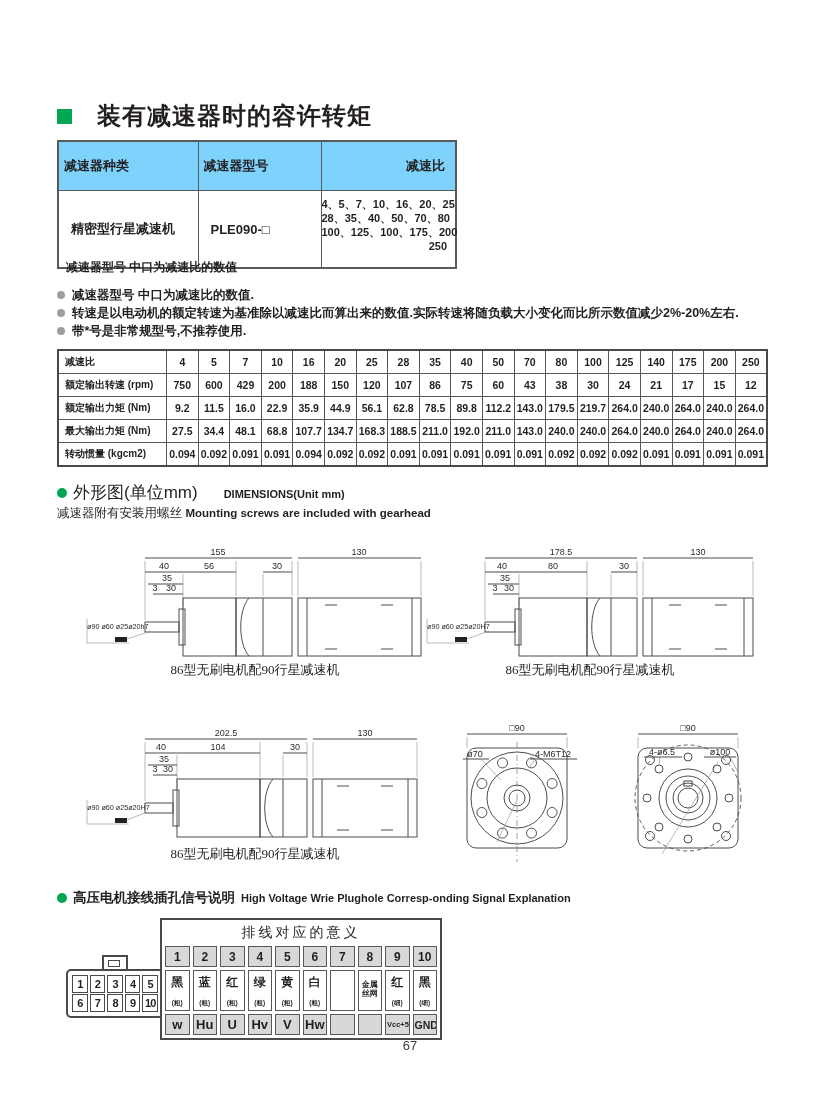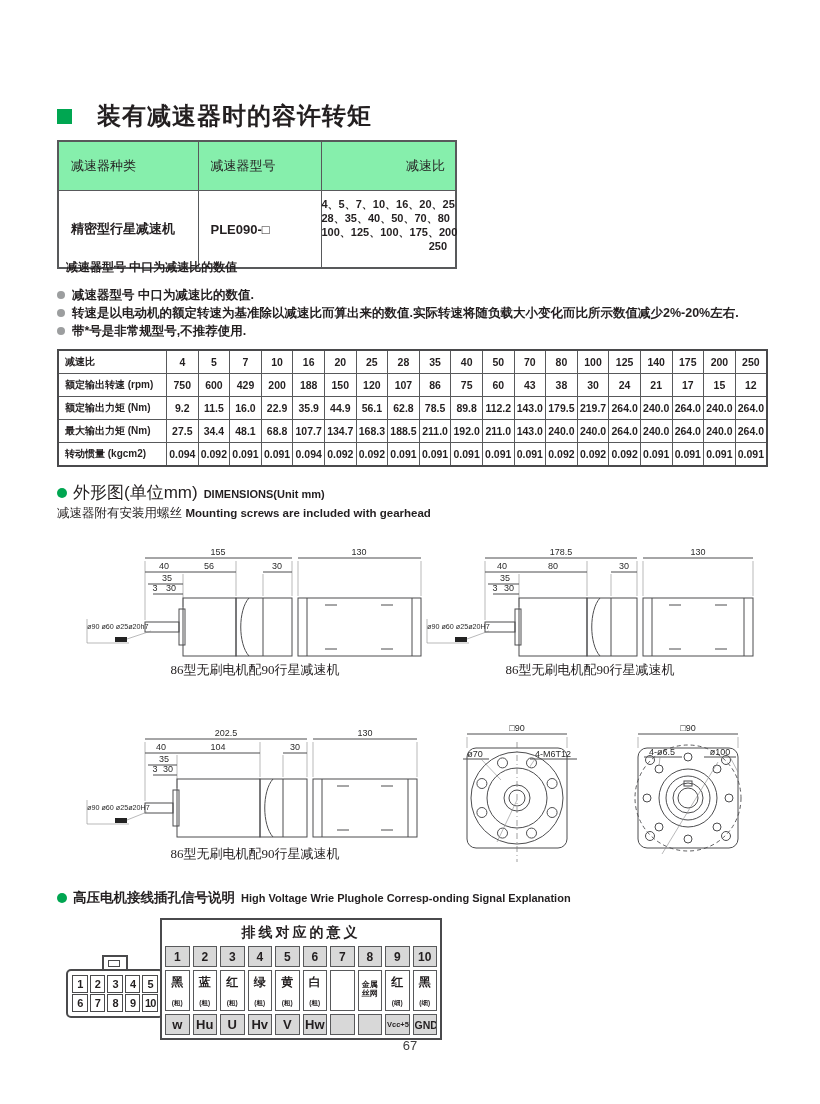--- a/index.html
+++ b/index.html
@@ -10,21 +10,21 @@
   .title-block{position:absolute;left:57px;top:84px;}
   .title-row{display:flex;align-items:center;gap:9px;}
   .green-sq{width:15px;height:15px;background:#00a651;}
   .title-zh{font-size:24px;font-weight:bold;letter-spacing:1px;margin:16px;}
   .title-en{margin:2px 0 0 24px;font-size:15px;font-weight:bold;letter-spacing:.2px;text-decoration:underline;}
 
   
   .gear-table{position:absolute;left:57px;top:140px;width:398px;border-collapse:collapse;
               border:2px solid #58595b;table-layout:fixed;}
   .gear-table th,.gear-table td{border:1px solid #58595b;}
-  .gear-table th{background:#86efac;height:46px;font-size:13px;font-weight:normal;text-align:left;padding-left:12px;}
+  .gear-table th{background:#7dd3fc;height:46px;font-size:13px;font-weight:bold;text-align:left;padding-left:5px;}
   .gear-table th.ratio-h{text-align:right;padding-right:10px;}
   .gear-table td{height:70px;vertical-align:middle;font-size:13px;font-weight:bold;padding-left:12px;}
   .gear-table td.ratio-c{vertical-align:top;padding:6px 8px 0 0;}
   .ratio-lines div{font-size:11px;font-weight:bold;text-align:right;line-height:14px;white-space:nowrap;}
 
   .table-note{position:absolute;left:66px;top:259px;font-size:12px;font-weight:bold;}
 
   
   .notes{position:absolute;left:57px;top:286px;}
   .note-line{display:flex;align-items:center;font-size:12.5px;font-weight:bold;line-height:18px;}
@@ -35,21 +35,21 @@
               border:2px solid #4a4a4c;table-layout:fixed;}
   .spec-table th,.spec-table td{border:1px solid #58595b;height:22px;font-size:10.5px;text-align:center;
               padding:0;white-space:nowrap;overflow:hidden;}
   .spec-table th{width:101px;text-align:left;padding-left:6px;font-weight:600;font-size:10px;}
   .spec-table td{font-weight:bold;}
 
   
   .dim-header{position:absolute;left:57px;top:481px;display:flex;align-items:baseline;gap:6px;}
   .green-dot{width:10px;height:10px;border-radius:50%;background:#00a651;align-self:center;flex:none;}
   .dim-zh{font-size:17px;font-weight:normal;}
-  .dim-en{font-size:11px;font-weight:bold;}
+  .dim-en{font-size:11px;font-weight:bold;margin-left:20px;}
   .dim-sub{position:absolute;left:57px;top:505px;font-size:12.5px;}
   .dim-sub b{font-size:11.5px;}
 
   .drawing{position:absolute;}
   svg .ln{stroke:#4d4d4f;stroke-width:1;fill:none;}
   svg .thin{stroke:#8a8a8c;stroke-width:.6;fill:none;}
   svg .dash{stroke:#777;stroke-width:.7;fill:none;stroke-dasharray:6 3 1 3;}
   svg .dashc{stroke:#4d4d4f;stroke-width:.9;fill:none;stroke-dasharray:4 3;}
   svg text{font-family:"Liberation Sans",sans-serif;fill:#2b2b2b;}
   svg .dim-t{font-size:9px;}
@@ -66,21 +66,21 @@
   .conn-tab{width:22px;height:12px;border:2px solid #4a4a4c;border-bottom:none;margin:0 auto;position:relative;}
   .conn-tab::after{content:"";position:absolute;left:4px;top:3px;width:10px;height:5px;border:1.5px solid #4a4a4c;}
   .conn-body{border:2.5px solid #4a4a4c;border-radius:5px;padding:3px 4px;background:#fff;}
   .conn-row{display:flex;gap:2px;margin:1px 0;}
   .conn-cell{width:14px;height:16px;border:1.8px solid #4a4a4c;display:flex;align-items:center;justify-content:center;
              font-size:11px;font-weight:bold;letter-spacing:-1px;}
 
   .sig-table{position:absolute;left:160px;top:918px;width:282px;border:2px solid #4a4a4c;
              border-collapse:separate;border-spacing:3px;table-layout:fixed;background:#fff;}
   .sig-table td{text-align:center;overflow:hidden;}
-  .sig-title{font-size:14px;font-weight:bold;letter-spacing:3px;height:18px;}
+  .sig-title{font-size:14px;font-weight:normal;letter-spacing:3px;height:18px;}
   .pin-cell{background:#d8d8d8;border:1px solid #58595b;height:17px;font-size:12px;font-weight:bold;}
   .wire-cell{background:#fff;border:1px solid #58595b;height:30px;}
   .wire-name{font-size:12px;font-weight:bold;}
   .wire-name.sm{font-size:8px;line-height:8.5px;display:inline-block;font-weight:bold;}
   .wire-tag{font-size:6.5px;font-weight:bold;}
   .sig-cell{background:#d8d8d8;border:1px solid #58595b;height:17px;font-size:13px;font-weight:bold;}
   .sig-cell.xs{font-size:7.5px;}
   .sig-cell.sm{font-size:10.5px;}
 
   .page-num{position:absolute;left:0;right:0;top:1038px;text-align:center;font-size:13px;color:#404040;}

